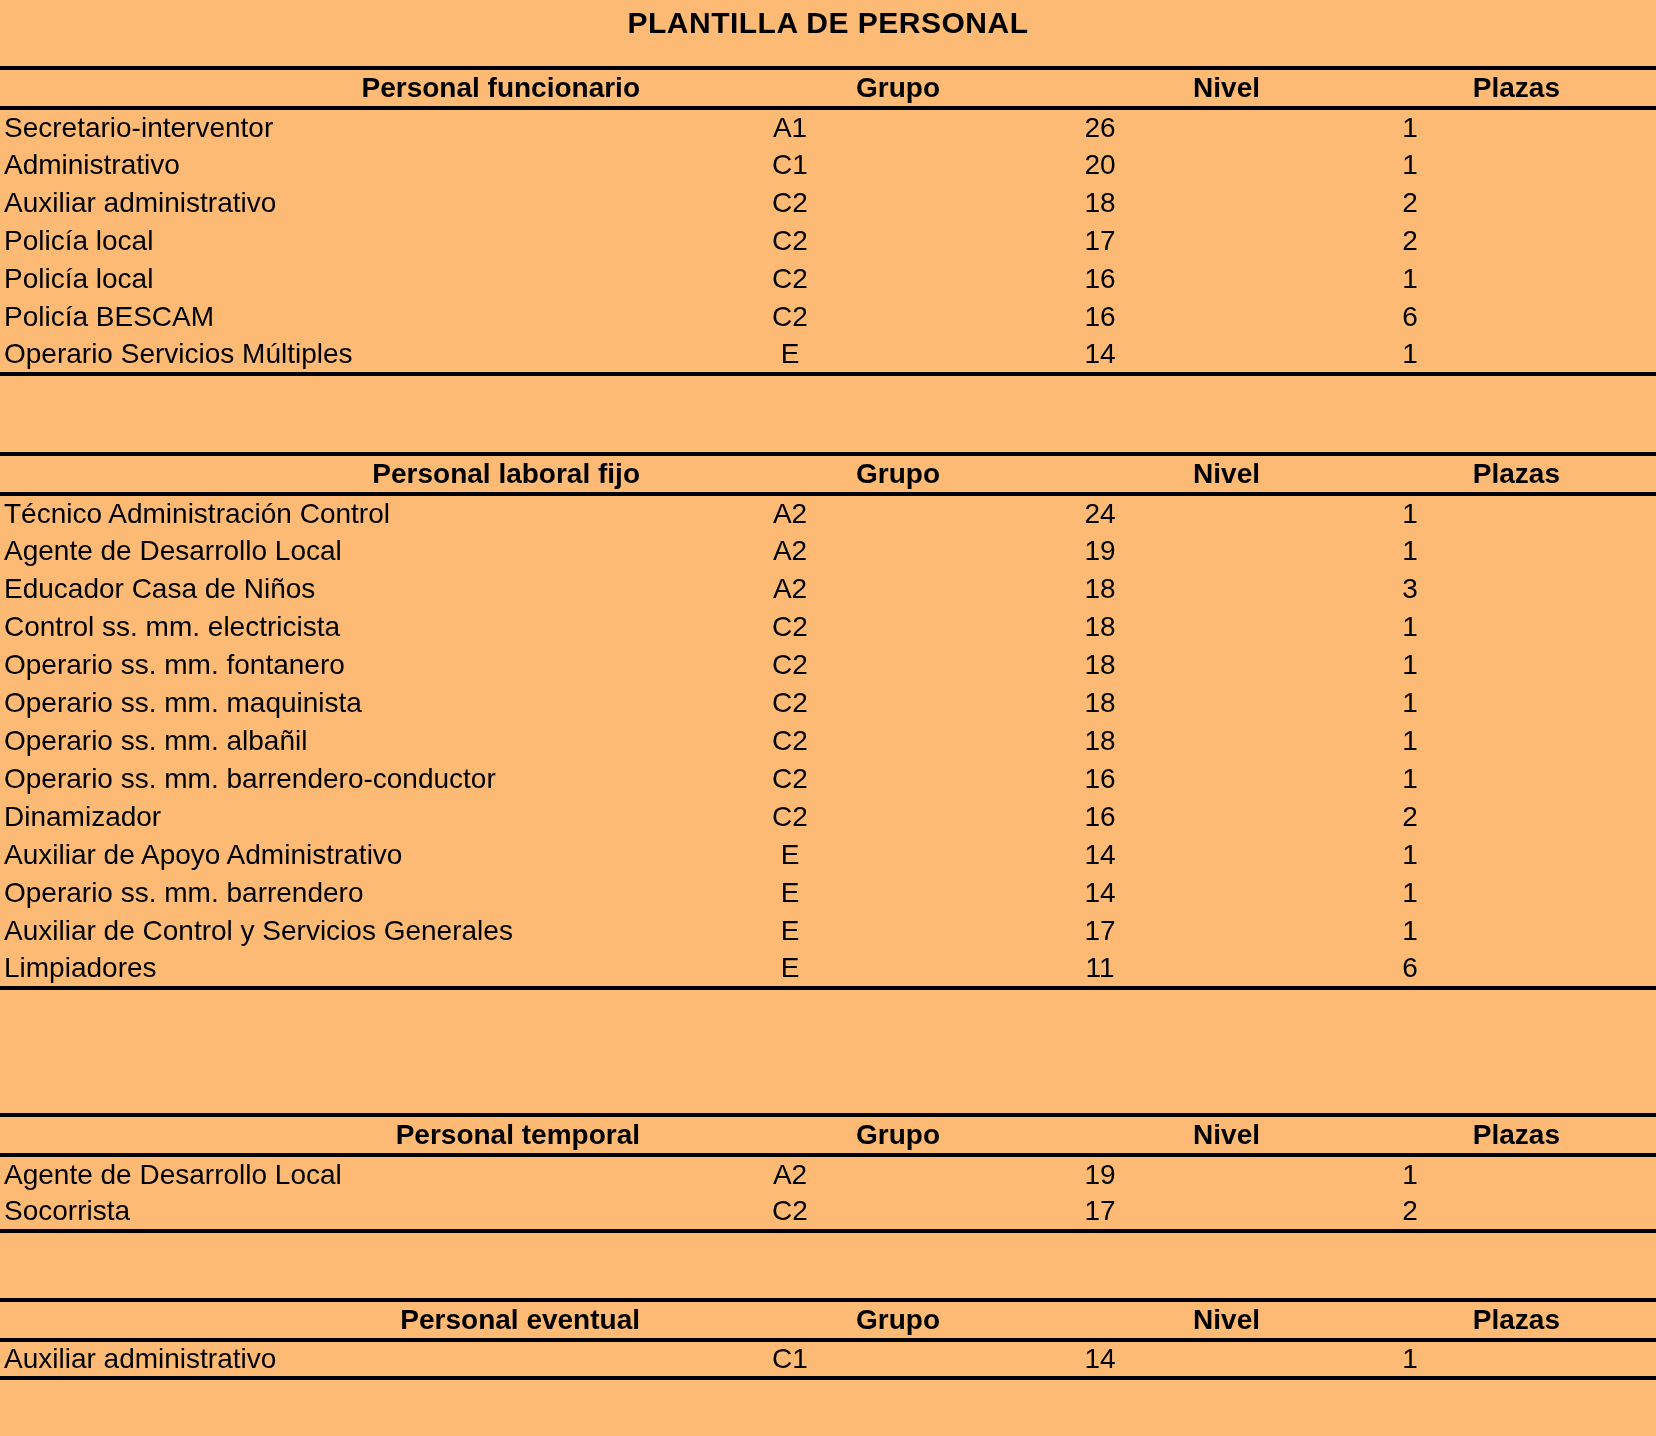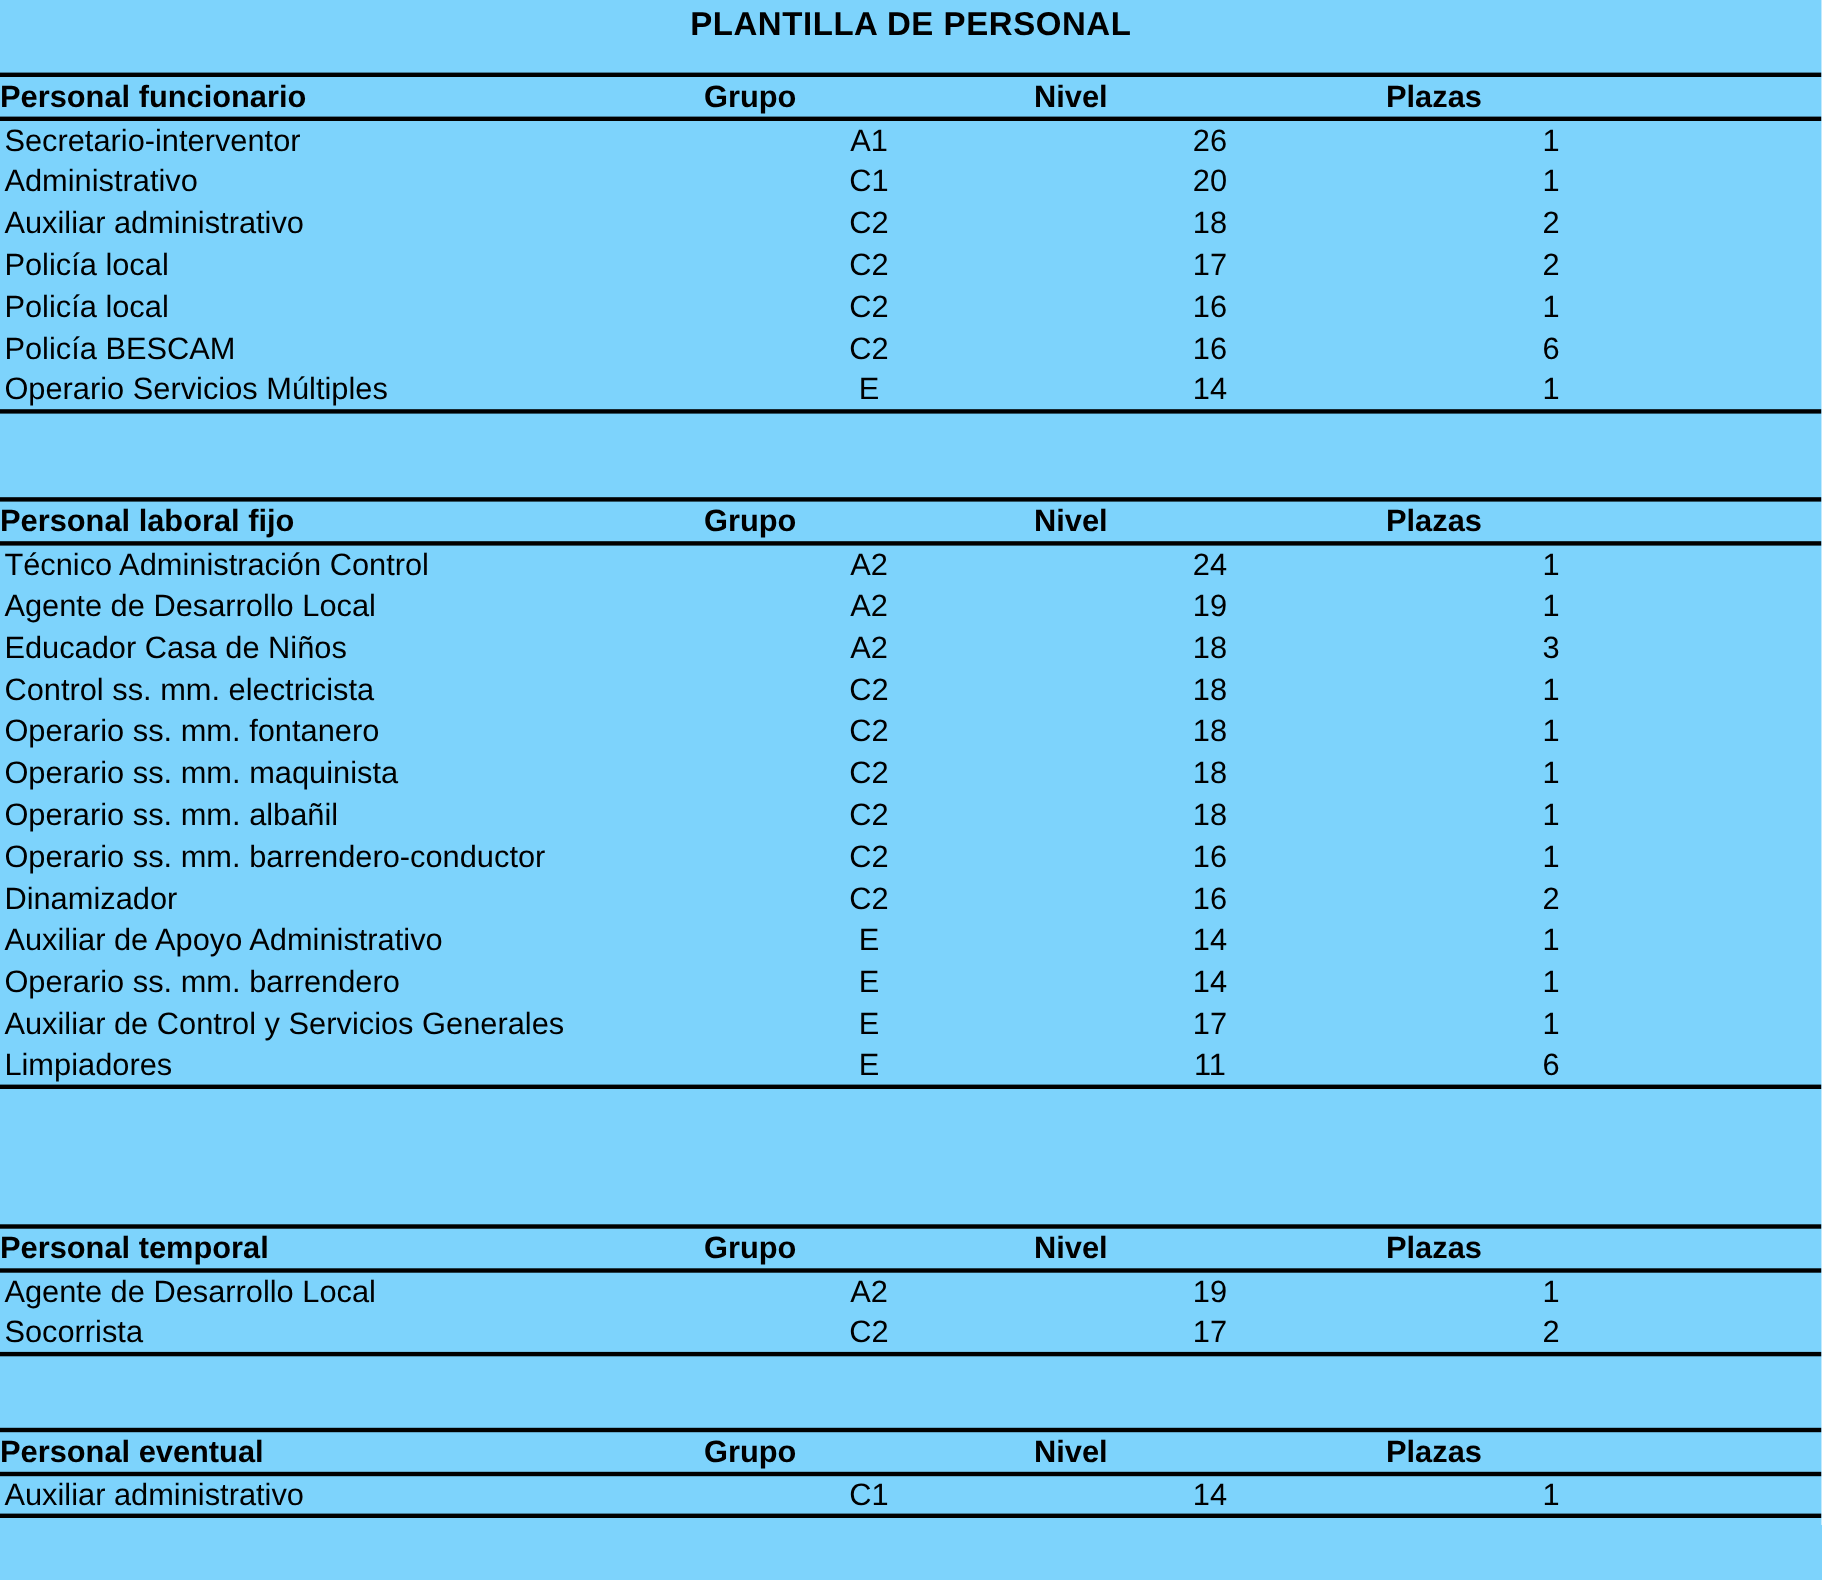--- a/index.html
+++ b/index.html
@@ -4,21 +4,21 @@
 <style>
   * { margin: 0; padding: 0; box-sizing: border-box; }
   html, body {
     background: #ffffff;
     font-family: "Liberation Sans", sans-serif;
     color: #000000;
   }
   .page {
     width: 1656px;
     height: 1436px;
-    background: #7dd3fc;
+    background: #fdba74;
     overflow: hidden;
   }
   .doc-title {
     margin-top: 6px;
     margin-bottom: 26px;
     text-align: center;
     font-size: 30px;
     font-weight: bold;
     letter-spacing: 0.5px;
   }
@@ -31,21 +31,21 @@
     border-top: 4px solid #000;
     border-bottom: 4px solid #000;
   }
   table.staff-table tbody tr:last-child {
     border-bottom: 4px solid #000;
   }
   table.staff-table th {
     height: 40px;
     font-size: 28px;
     font-weight: bold;
-    text-align: left;
+    text-align: right;
     vertical-align: middle;
     white-space: nowrap;
     overflow: hidden;
   }
   table.staff-table td {
     height: 38px;
     font-size: 28px;
     font-weight: normal;
     vertical-align: middle;
     white-space: nowrap;

